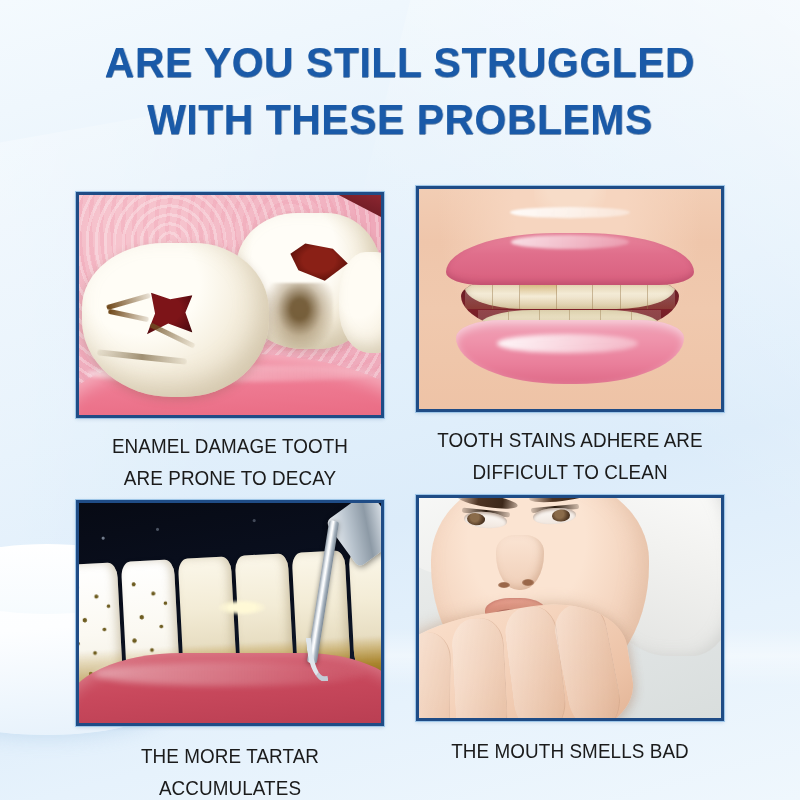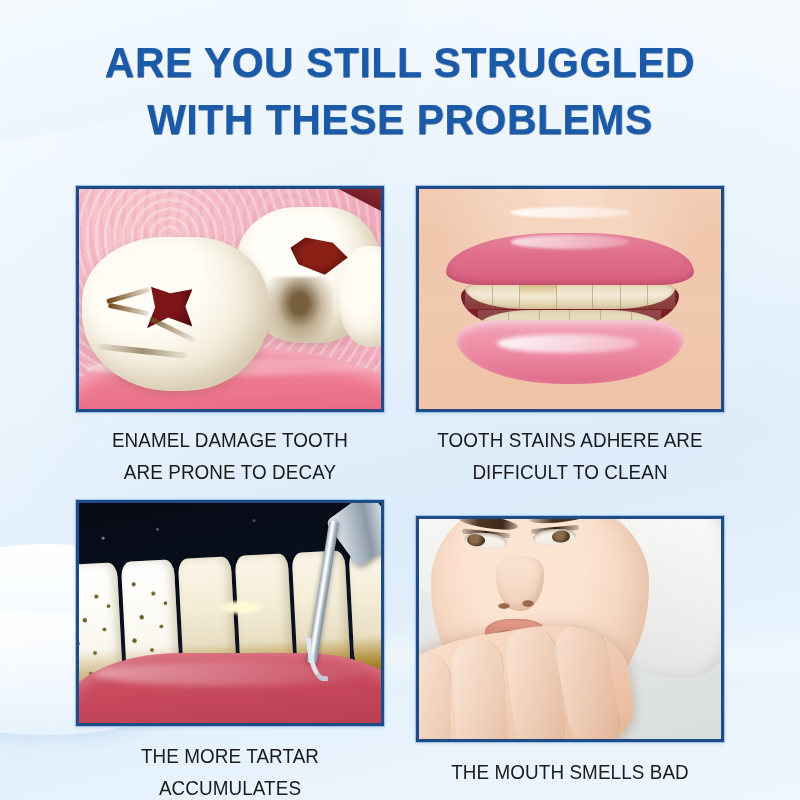--- a/index.html
+++ b/index.html
@@ -84,24 +84,24 @@
     white-space: pre-line;
   }
 
   
   .grid {
     position: absolute;
     top: 186px; left: 76px;
     width: 648px;
   }
   .cell { position: absolute; width: 308px; }
-  .cell.c0 { left: 0;     top: 0;   }
+  .cell.c0 { left: 0;     top: 6px;   }
   .cell.c1 { left: 340px; top: 0;   }
   .cell.c2 { left: 0;     top: 314px; }
-  .cell.c3 { left: 340px; top: 330px; }
+  .cell.c3 { left: 340px; top: 309px; }
 
   .photo {
     width: 308px; height: 226px;
     border: 3px solid #1f4c86;
     outline: 1px solid #9ec6e8;
     background: #cfe2f2;
     position: relative;
     overflow: hidden;
     box-shadow: 0 1px 4px rgba(40,80,130,.22);
   }

